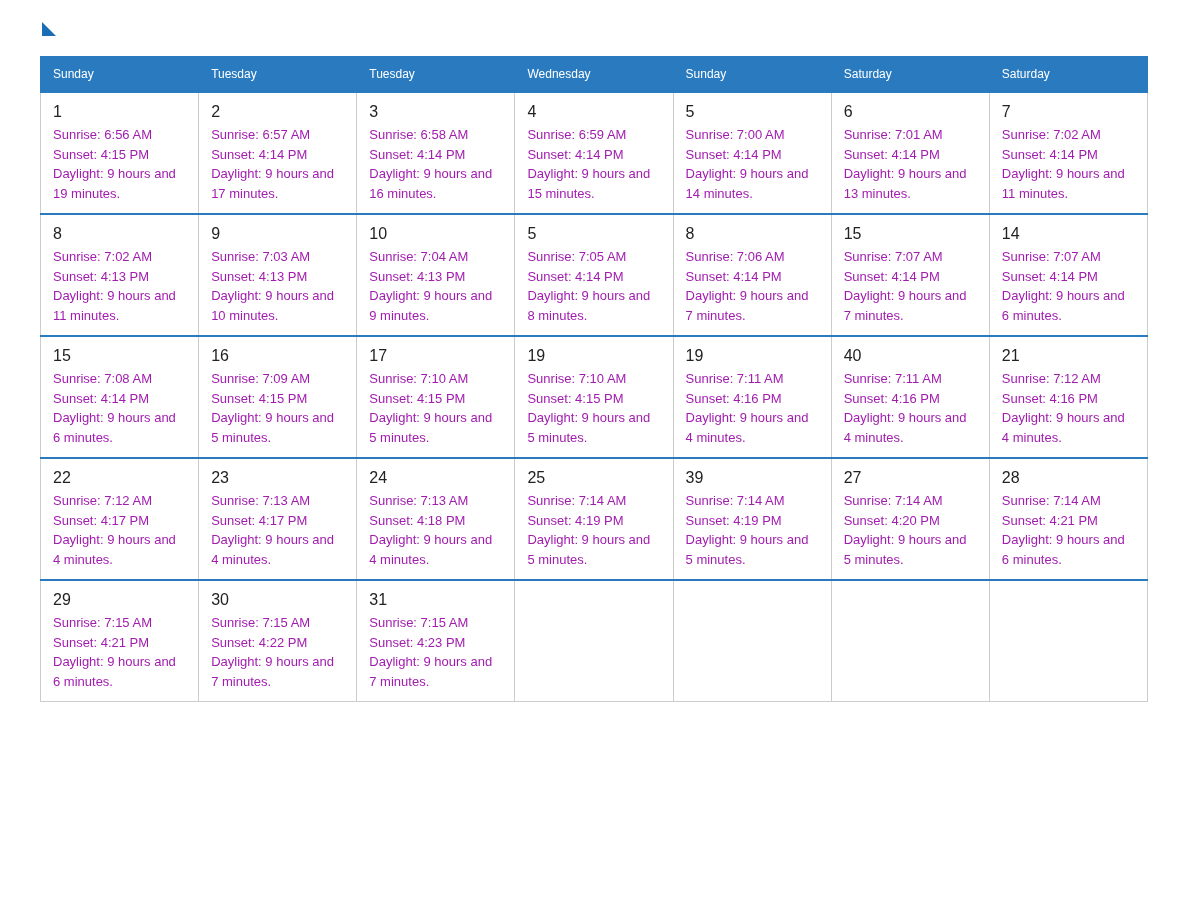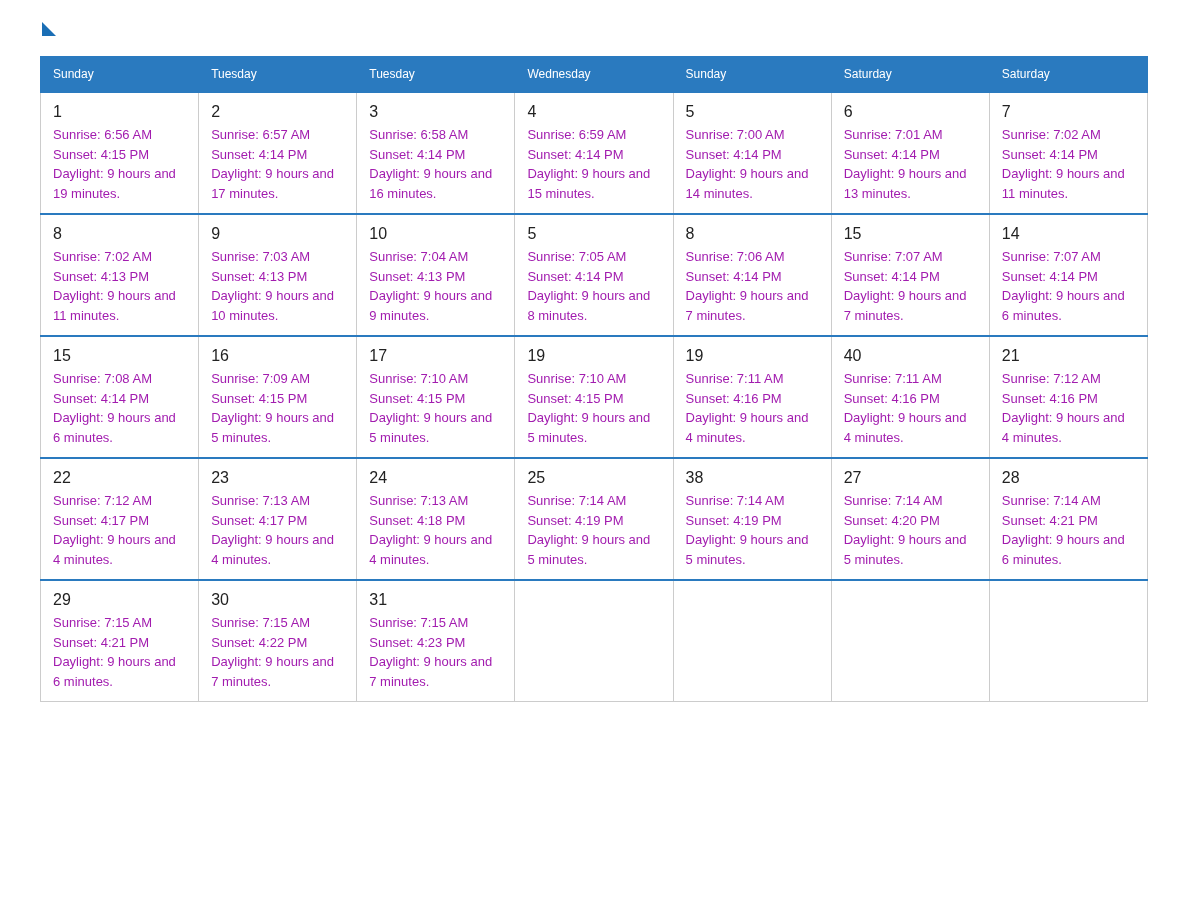--- a/index.html
+++ b/index.html
@@ -243,21 +243,21 @@
         </td>
         <td>
           <span class="day-number">24</span>
           <span class="day-info">Sunrise: 7:13 AM<br>Sunset: 4:18 PM<br>Daylight: 9 hours and 4 minutes.</span>
         </td>
         <td>
           <span class="day-number">25</span>
           <span class="day-info">Sunrise: 7:14 AM<br>Sunset: 4:19 PM<br>Daylight: 9 hours and 5 minutes.</span>
         </td>
         <td>
-          <span class="day-number">38</span>
+          <span class="day-number">39</span>
           <span class="day-info">Sunrise: 7:14 AM<br>Sunset: 4:19 PM<br>Daylight: 9 hours and 5 minutes.</span>
         </td>
         <td>
           <span class="day-number">27</span>
           <span class="day-info">Sunrise: 7:14 AM<br>Sunset: 4:20 PM<br>Daylight: 9 hours and 5 minutes.</span>
         </td>
         <td>
           <span class="day-number">28</span>
           <span class="day-info">Sunrise: 7:14 AM<br>Sunset: 4:21 PM<br>Daylight: 9 hours and 6 minutes.</span>
         </td>

